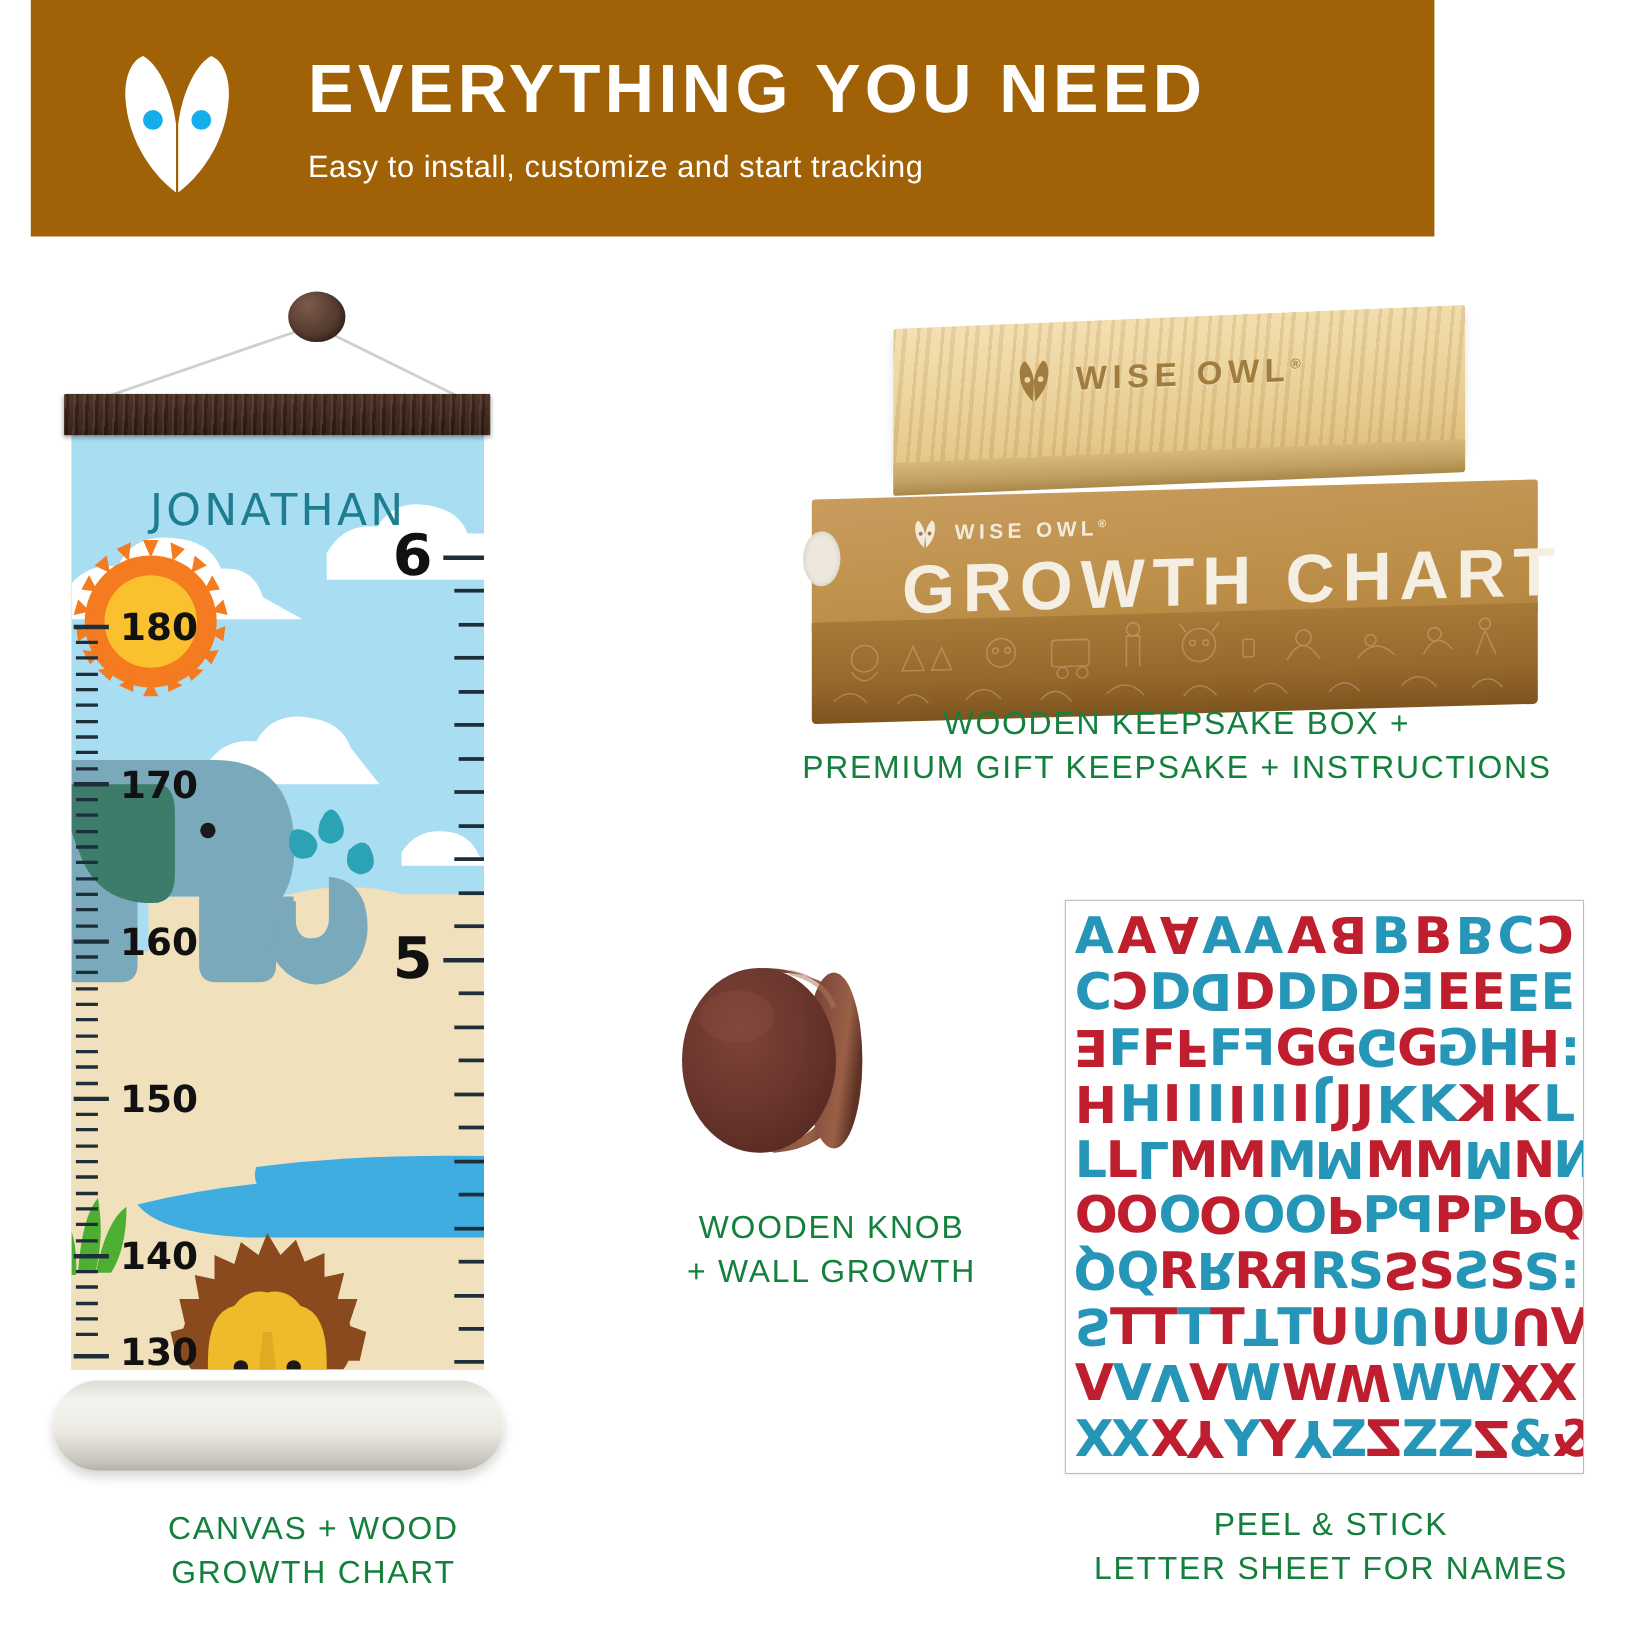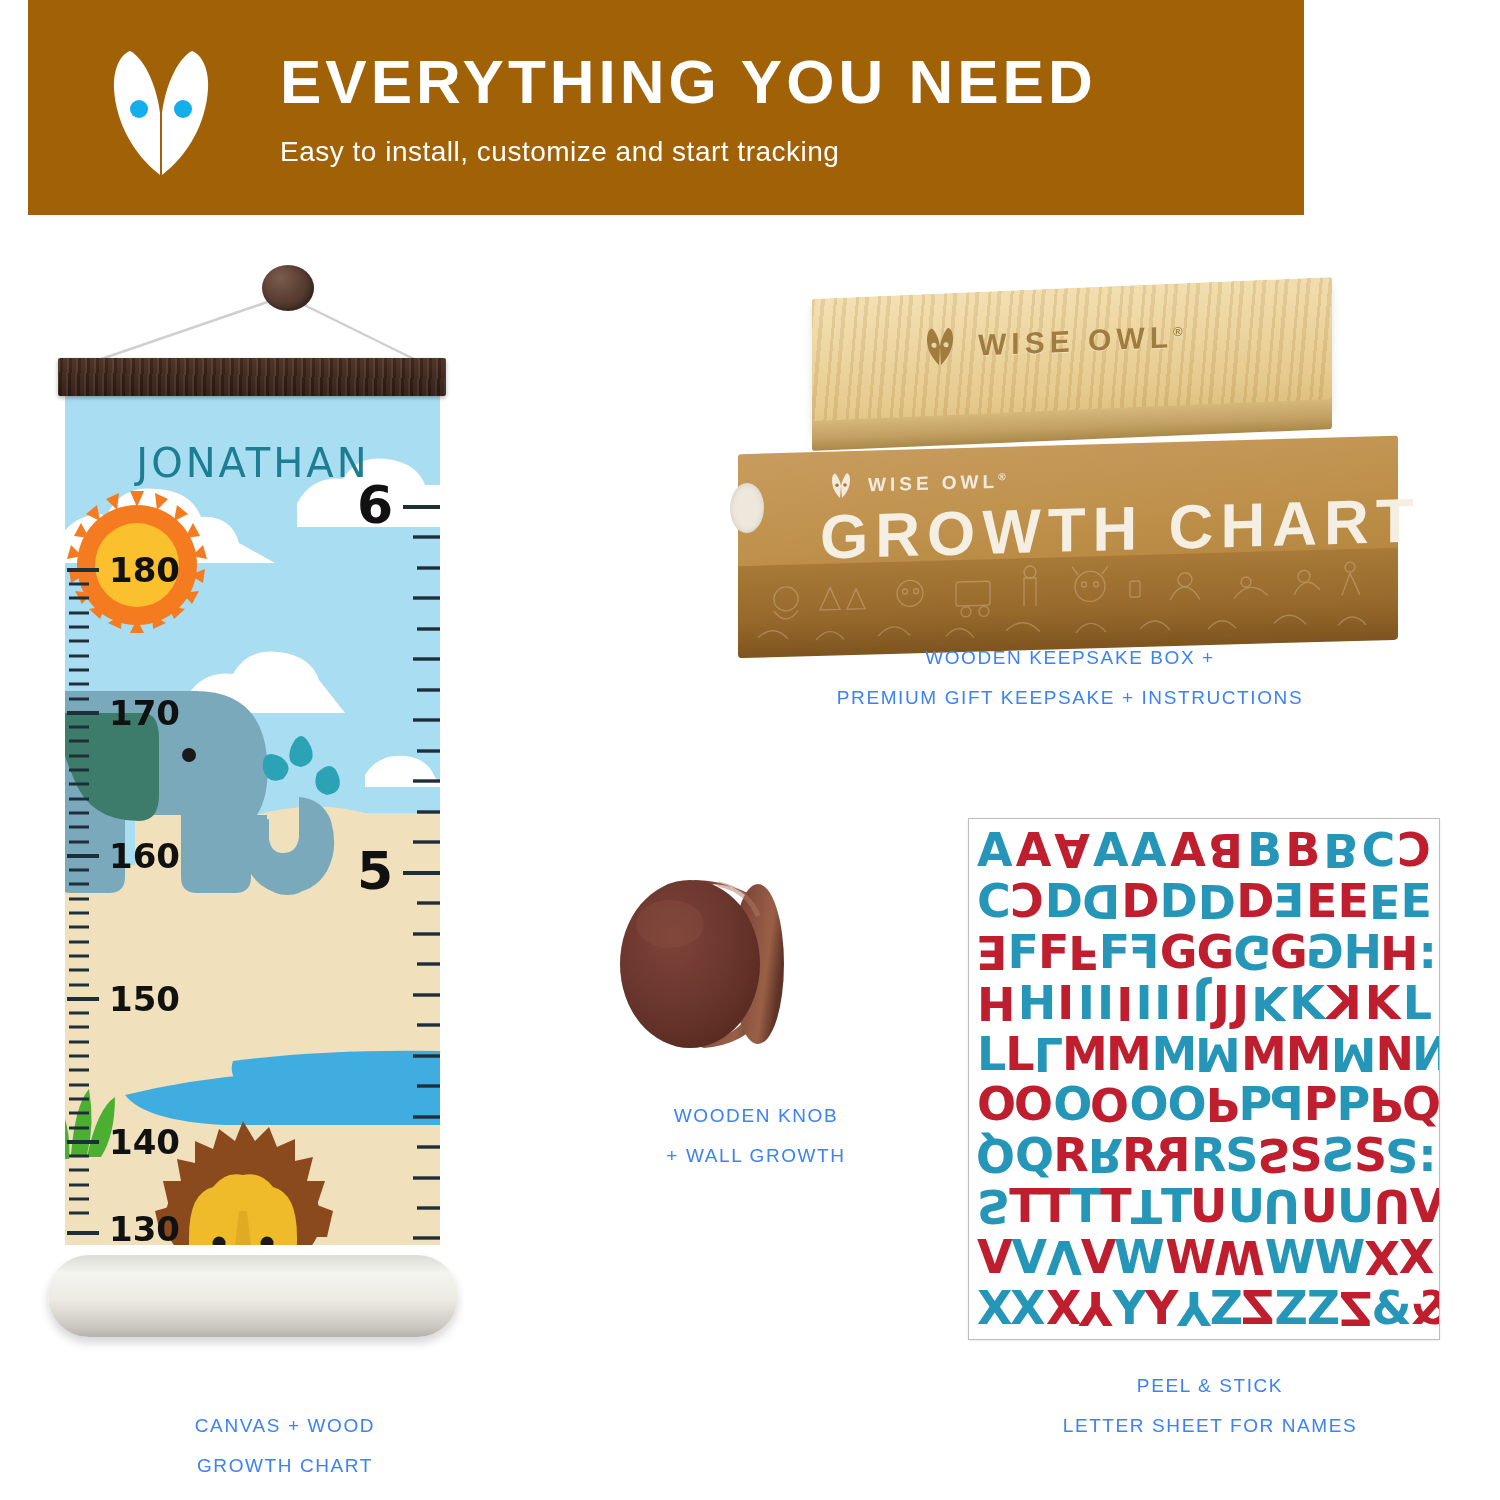--- a/index.html
+++ b/index.html
@@ -156,27 +156,27 @@
   .sheet-row span { display: inline-block; }
   .lr { color: #BE1E2D; }
   .lb { color: #2596B8; }
   .flip { transform: scaleY(-1); }
   .flipx { transform: scaleX(-1); }
   .rot { transform: rotate(180deg); }
 
   
   .caption {
     position: absolute; text-align: center;
-    color: #3b82f6; font-size: 19px; line-height: 40px;
+    color: #15803d; font-size: 29px; line-height: 40px;
     letter-spacing: 1.6px; font-weight: normal;
     font-family: "Liberation Sans", sans-serif;
   }
   .cap-box   { left: 700px; top: 638px; width: 740px; }
   .cap-knob  { left: 596px; top: 1096px; width: 320px; }
-  .cap-chart { left: 60px;  top: 1406px; width: 450px; text-align: center; }
+  .cap-chart { left: 60px;  top: 1370px; width: 450px; text-align: center; }
   .cap-sheet { left: 950px; top: 1366px; width: 520px; }
 </style>
 </head>
 <body>
 
 <div id="page">
 
   <div class="banner">
     <div class="banner-logo">
       <svg viewBox="0 0 170 130" width="170" height="130" aria-hidden="true">

